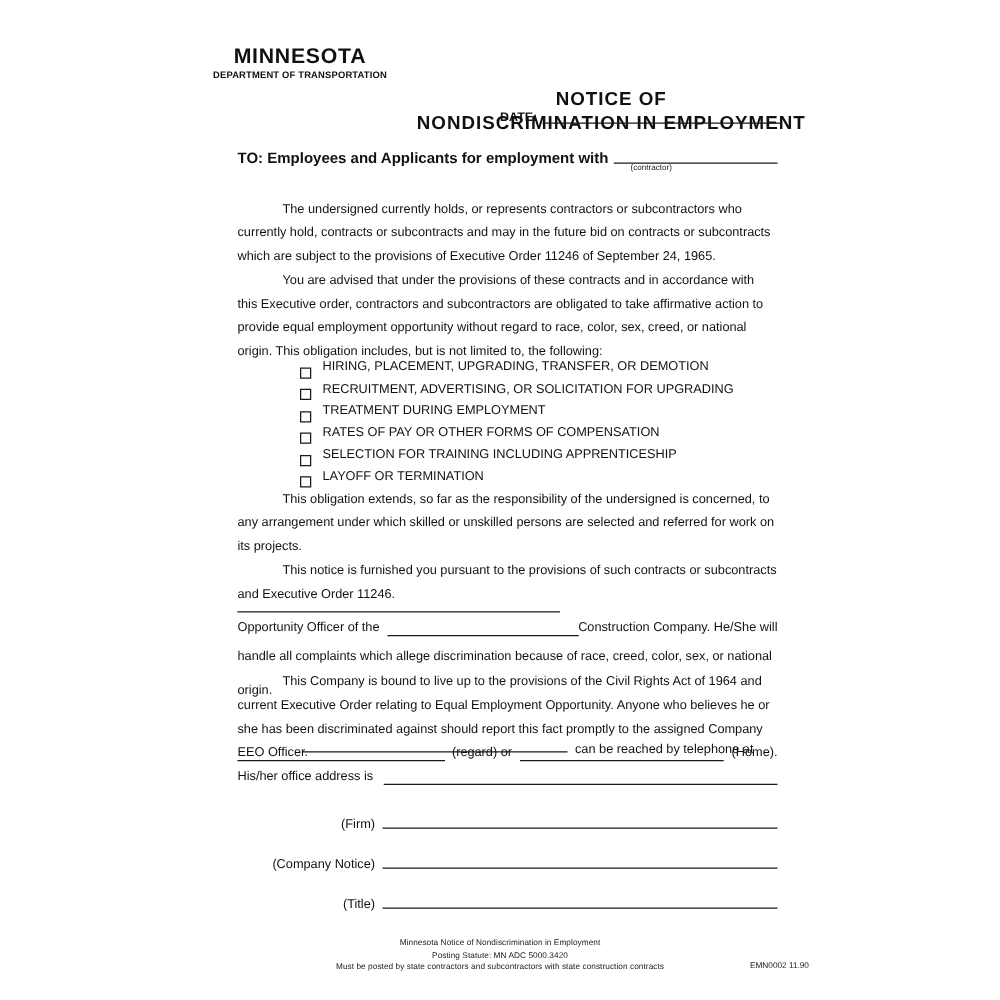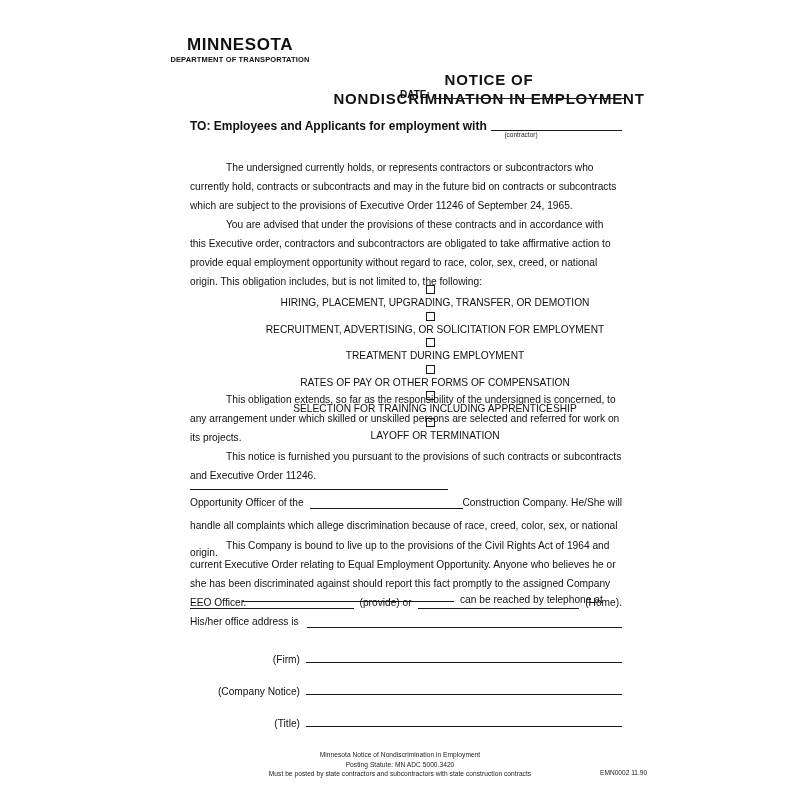--- a/index.html
+++ b/index.html
@@ -141,23 +141,22 @@
   .bullets {
     position: absolute;
     left: 240px;
     top: 285px;
     width: 390px;
     font-size: 10.2px;
     line-height: 17.5px;
   }
   .bullet-item {
     display: flex;
-    align-items: center;
-    white-space: nowrap;
-    flex-direction: column;
+    align-items: flex-end;
+    white-space: nowrap;
   }
   .checkbox-icon {
     display: inline-block;
     width: 7px;
     height: 7px;
     border: 1.2px solid #1a1a1a;
     margin-right: 9px;
     flex: 0 0 auto;
     position: relative;
     top: 0px;
@@ -294,21 +293,21 @@
     <p class="para">You are advised that under the provisions of these contracts and in accordance with this Executive order, contractors and subcontractors are obligated to take affirmative action to provide equal employment opportunity without regard to race, color, sex, creed, or national origin. This obligation includes, but is not limited to, the following:</p>
   </div>
 
   <div class="bullets">
     <div class="bullet-item">
       <span class="checkbox-icon"></span>
       <span>HIRING, PLACEMENT, UPGRADING, TRANSFER, OR DEMOTION</span>
     </div>
     <div class="bullet-item">
       <span class="checkbox-icon"></span>
-      <span>RECRUITMENT, ADVERTISING, OR SOLICITATION FOR EMPLOYMENT</span>
+      <span>RECRUITMENT, ADVERTISING, OR SOLICITATION FOR UPGRADING</span>
     </div>
     <div class="bullet-item">
       <span class="checkbox-icon"></span>
       <span>TREATMENT DURING EMPLOYMENT</span>
     </div>
     <div class="bullet-item">
       <span class="checkbox-icon"></span>
       <span>RATES OF PAY OR OTHER FORMS OF COMPENSATION</span>
     </div>
     <div class="bullet-item">
@@ -346,21 +345,21 @@
     <div class="fl-row" style="height:19px;">
       <span style="width:52px;">&nbsp;</span>
       <span class="line-fill" style="width:212px;"></span>
       <span style="padding-left:6px; white-space:nowrap;">can be reached by telephone at</span>
     </div>
   </div>
 
   <div class="phone-rows">
     <div class="fl-row">
       <span class="line-fill" style="width:170px;"></span>
-      <span style="padding:0 6px; white-space:nowrap;">(provide) or</span>
+      <span style="padding:0 6px; white-space:nowrap;">(regard) or</span>
       <span class="line-fill" style="width:168px;"></span>
       <span style="padding-left:6px; white-space:nowrap;">(Home).</span>
     </div>
     <div class="fl-row">
       <span style="white-space:nowrap;">His/her office address is</span>
       <span class="line-fill" style="flex:1; margin-left:8px;"></span>
     </div>
   </div>
 
   <div class="sig-rows">

